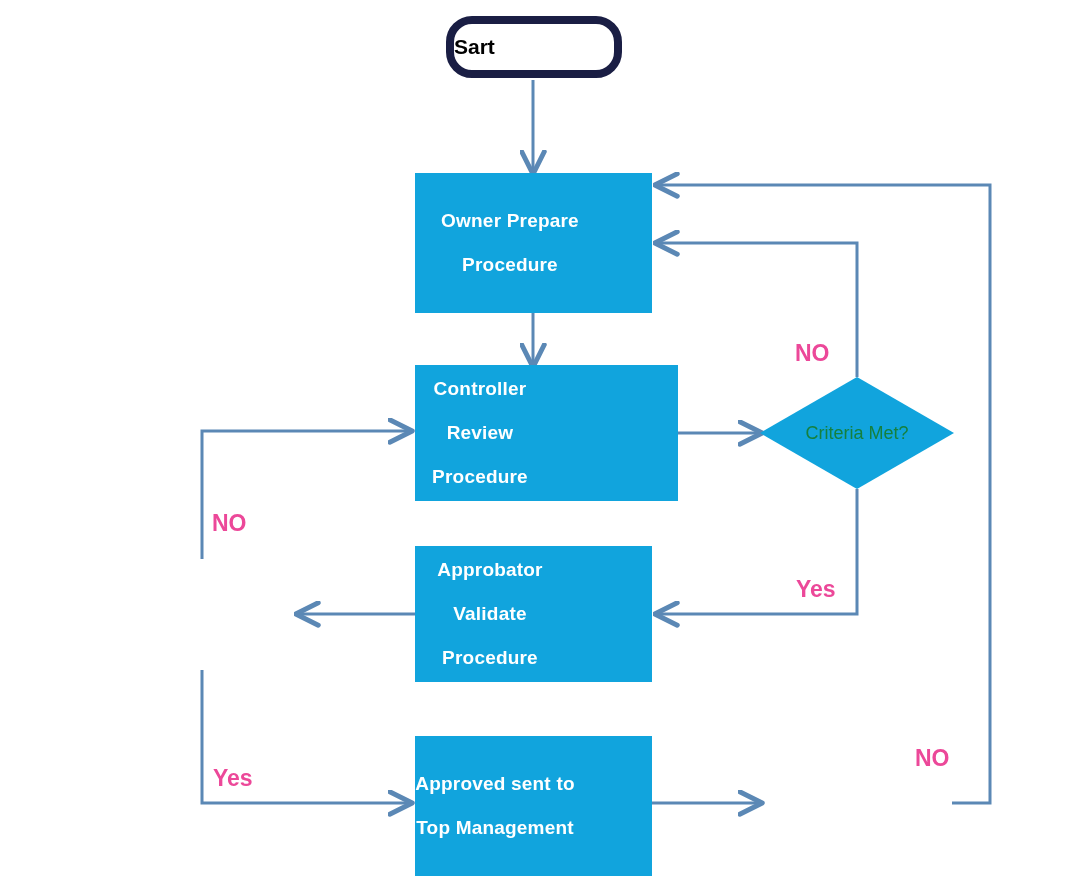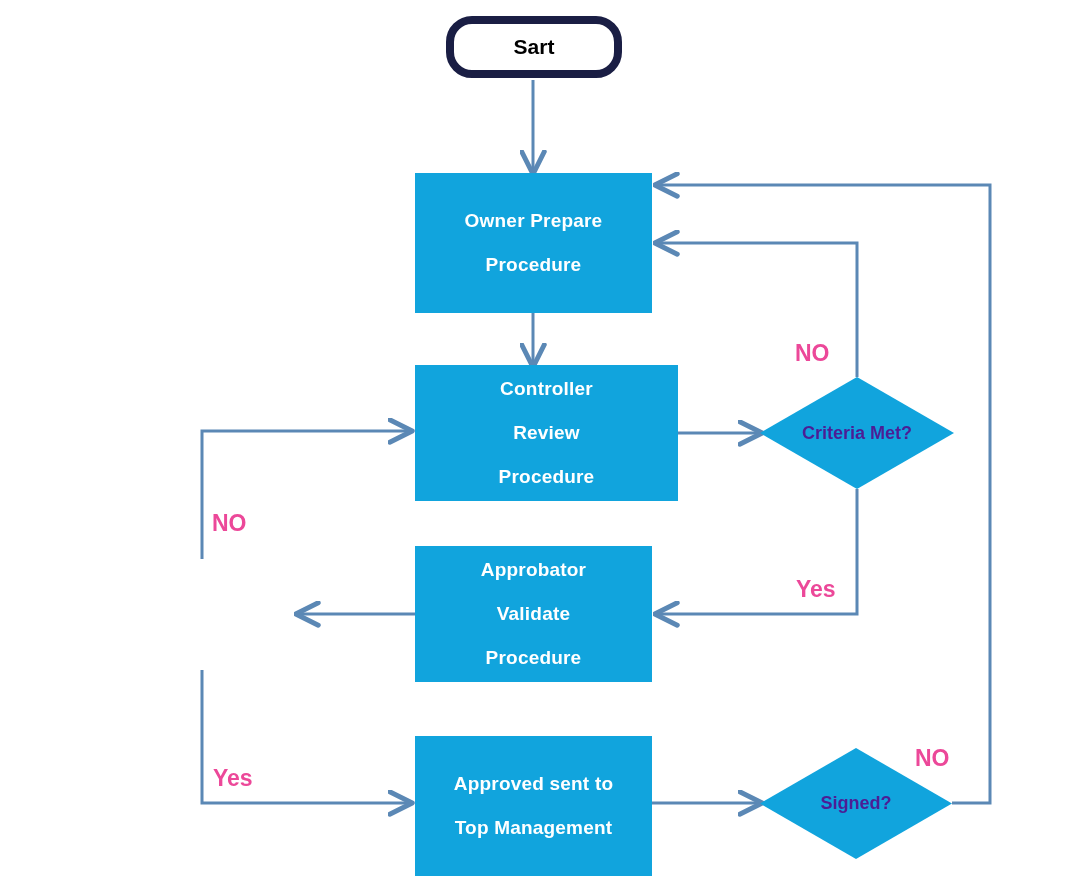--- a/index.html
+++ b/index.html
@@ -22,21 +22,21 @@
     left: 0;
     top: 0;
     width: 1080px;
     height: 896px;
   }
   .node {
     position: absolute;
     box-sizing: border-box;
     display: flex;
     align-items: center;
-    justify-content: center;
+    justify-content: flex-start;
     text-align: center;
   }
   .process {
     background: #11A4DD;
     color: #ffffff;
     font-weight: bold;
     font-size: 19px;
     line-height: 44px;
     letter-spacing: 0.2px;
   }
@@ -61,22 +61,22 @@
   .diamond-label {
     position: absolute;
     left: 0;
     top: 0;
     width: 100%;
     height: 100%;
     display: flex;
     align-items: center;
     justify-content: center;
     text-align: center;
-    color: #4c1d95;
-    font-weight: bold;
+    color: #15803d;
+    font-weight: normal;
     font-size: 18px;
     line-height: 27px;
     pointer-events: none;
   }
   .edge-label {
     position: absolute;
     color: #ec4899;
     font-weight: bold;
     font-size: 23px;
     white-space: nowrap;
@@ -138,26 +138,20 @@
   </div>
 
   <div class="diamond-wrap" style="left:760px; top:377px; width:194px; height:112px;">
     <svg class="diamond-shape" viewBox="0 0 194 112" xmlns="http://www.w3.org/2000/svg">
       <polygon points="97,0 194,56 97,112 0,56" fill="#11A4DD"></polygon>
     </svg>
     <div class="diamond-label">Criteria Met?</div>
   </div>
 
 
-  <div class="diamond-wrap" style="left:760px; top:748px; width:192px; height:111px;">
-    <svg class="diamond-shape" viewBox="0 0 192 111" xmlns="http://www.w3.org/2000/svg">
-      <polygon points="96,0 192,55.5 96,111 0,55.5" fill="#11A4DD"></polygon>
-    </svg>
-    <div class="diamond-label">Signed?</div>
-  </div>
 
   <div class="edge-label" style="left:795px; top:340px;">NO</div>
   <div class="edge-label" style="left:796px; top:576px;">Yes</div>
   <div class="edge-label" style="left:212px; top:510px;">NO</div>
   <div class="edge-label" style="left:213px; top:765px;">Yes</div>
   <div class="edge-label" style="left:915px; top:745px;">NO</div>
 
 </div>
 
 </body></html>

